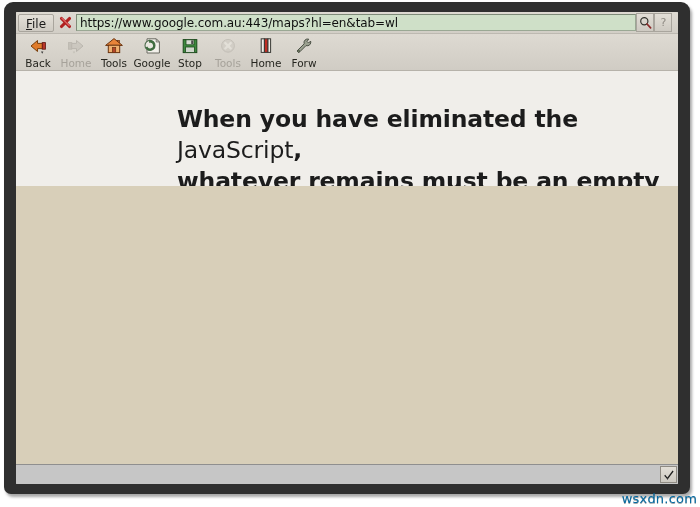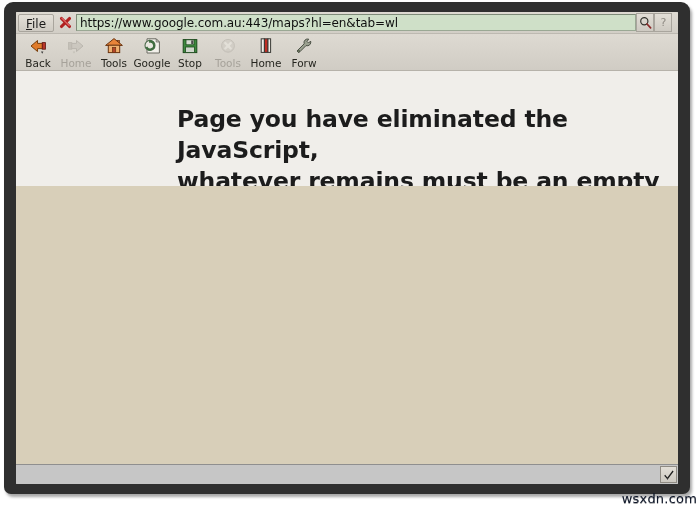--- a/index.html
+++ b/index.html
@@ -181,21 +181,21 @@
     box-sizing: border-box;
   }
   #headline {
     margin: 0 0 0 161px;
     font-size: 23.5px;
     font-weight: 600;
     color: #1c1c1c;
     line-height: 31px;
     letter-spacing: -0.15px;
   }
-  #headline b { font-weight: 700; margin-top: 33px; }
+  #headline b { font-weight: 400; margin-top: 33px; }
   #enable-js-link {
     display: block;
     margin: 6px 0 0 161px;
     font-size: 10.5px;
     color: #5d8dd4;
     text-decoration: none;
     cursor: pointer;
   }
   #content-bottom {
     position: absolute;
@@ -234,21 +234,21 @@
     justify-content: center;
     cursor: default;
   }
 
   
   #watermark {
     position: absolute;
     right: 3px;
     bottom: 1px;
     font-size: 13px;
-    color: #0f172a;
+    color: #0369a1;
     font-family: "DejaVu Sans", "Liberation Sans", sans-serif;
     text-shadow: 0 1px 0 rgba(0,0,0,0.35);
     letter-spacing: 0.2px;
     pointer-events: none;
   }
 </style>
 </head>
 <body>
 
 <div id="window-frame">
@@ -381,21 +381,21 @@
           </svg>
         </span>
         <span class="tool-label">Forw</span>
       </div>
 
     </div>
 
     <div id="page-viewport">
       <div id="content-top">
         <div id="headline">
-          <span>Page you have eliminated the </span><b>JavaScript</b><span>,</span>
+          <span>When you have eliminated the </span><b>JavaScript</b><span>,</span>
           <div>whatever remains must be an empty page.</div>
         </div>
         <a id="enable-js-link">Enable JavaScript to see Google Maps.</a>
       </div>
       <div id="content-bottom"></div>
     </div>
 
     <div id="statusbar">
       <div id="status-message"></div>
       <div id="resize-grip-button">

